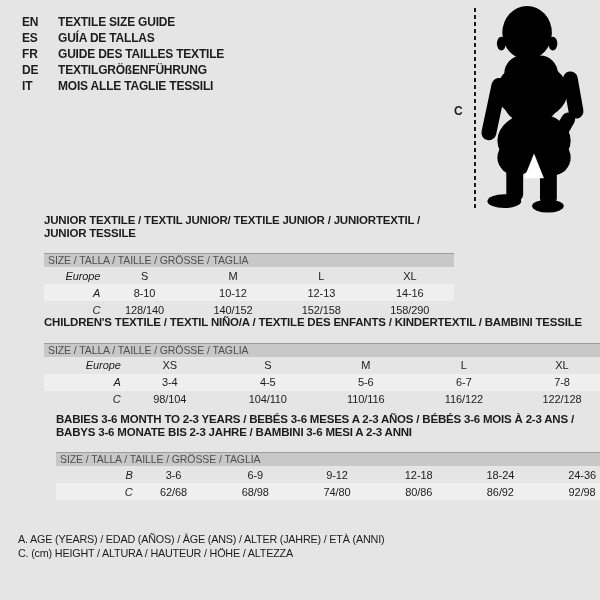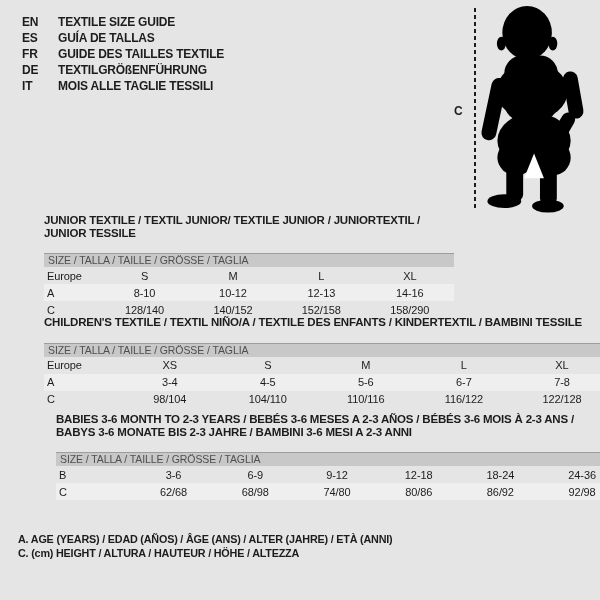--- a/index.html
+++ b/index.html
@@ -17,25 +17,25 @@
   .figure-label{position:absolute;left:454px;top:104px;font-size:12px;font-weight:bold;}
   .baby-svg{position:absolute;left:478px;top:2px;}
   
   .size-table{position:absolute;margin-left:26px;}
   .size-table h2{margin:0 0 14px 0;font-size:11.5px;line-height:12.5px;font-weight:bold;
     letter-spacing:-0.2px;white-space:pre-line;}
   .size-bar{height:13px;line-height:13px;background:#c8c8c8;border-top:1px solid #9d9d9d;
     color:#4f4f4f;font-size:10.5px;padding-left:4px;letter-spacing:-0.1px;}
   .size-table table{width:100%;border-collapse:collapse;table-layout:fixed;}
   .size-table td{height:17px;font-size:11px;text-align:center;padding:0;letter-spacing:-0.1px;}
-  .size-table td.lbl{width:13%;text-align:left;padding-left:3px;}
+  .size-table td.lbl{width:13%;text-align:right;padding-left:3px;font-style:italic;}
   .size-table tbody tr:nth-child(2) td{background:#efefef;}
   
   .footnotes{position:absolute;left:18px;top:533px;}
-  .footnote{font-size:10.8px;line-height:13.8px;font-weight:bold;letter-spacing:-0.2px;}
+  .footnote{font-size:10.8px;line-height:13.8px;font-weight:normal;letter-spacing:-0.2px;}
 </style>
 </head>
 <body>
 
 <div id="canvas">
 
   <div class="langs">
       <div class="lang-row">
         <span class="lang-code">EN</span>
         <span>TEXTILE SIZE GUIDE</span>

